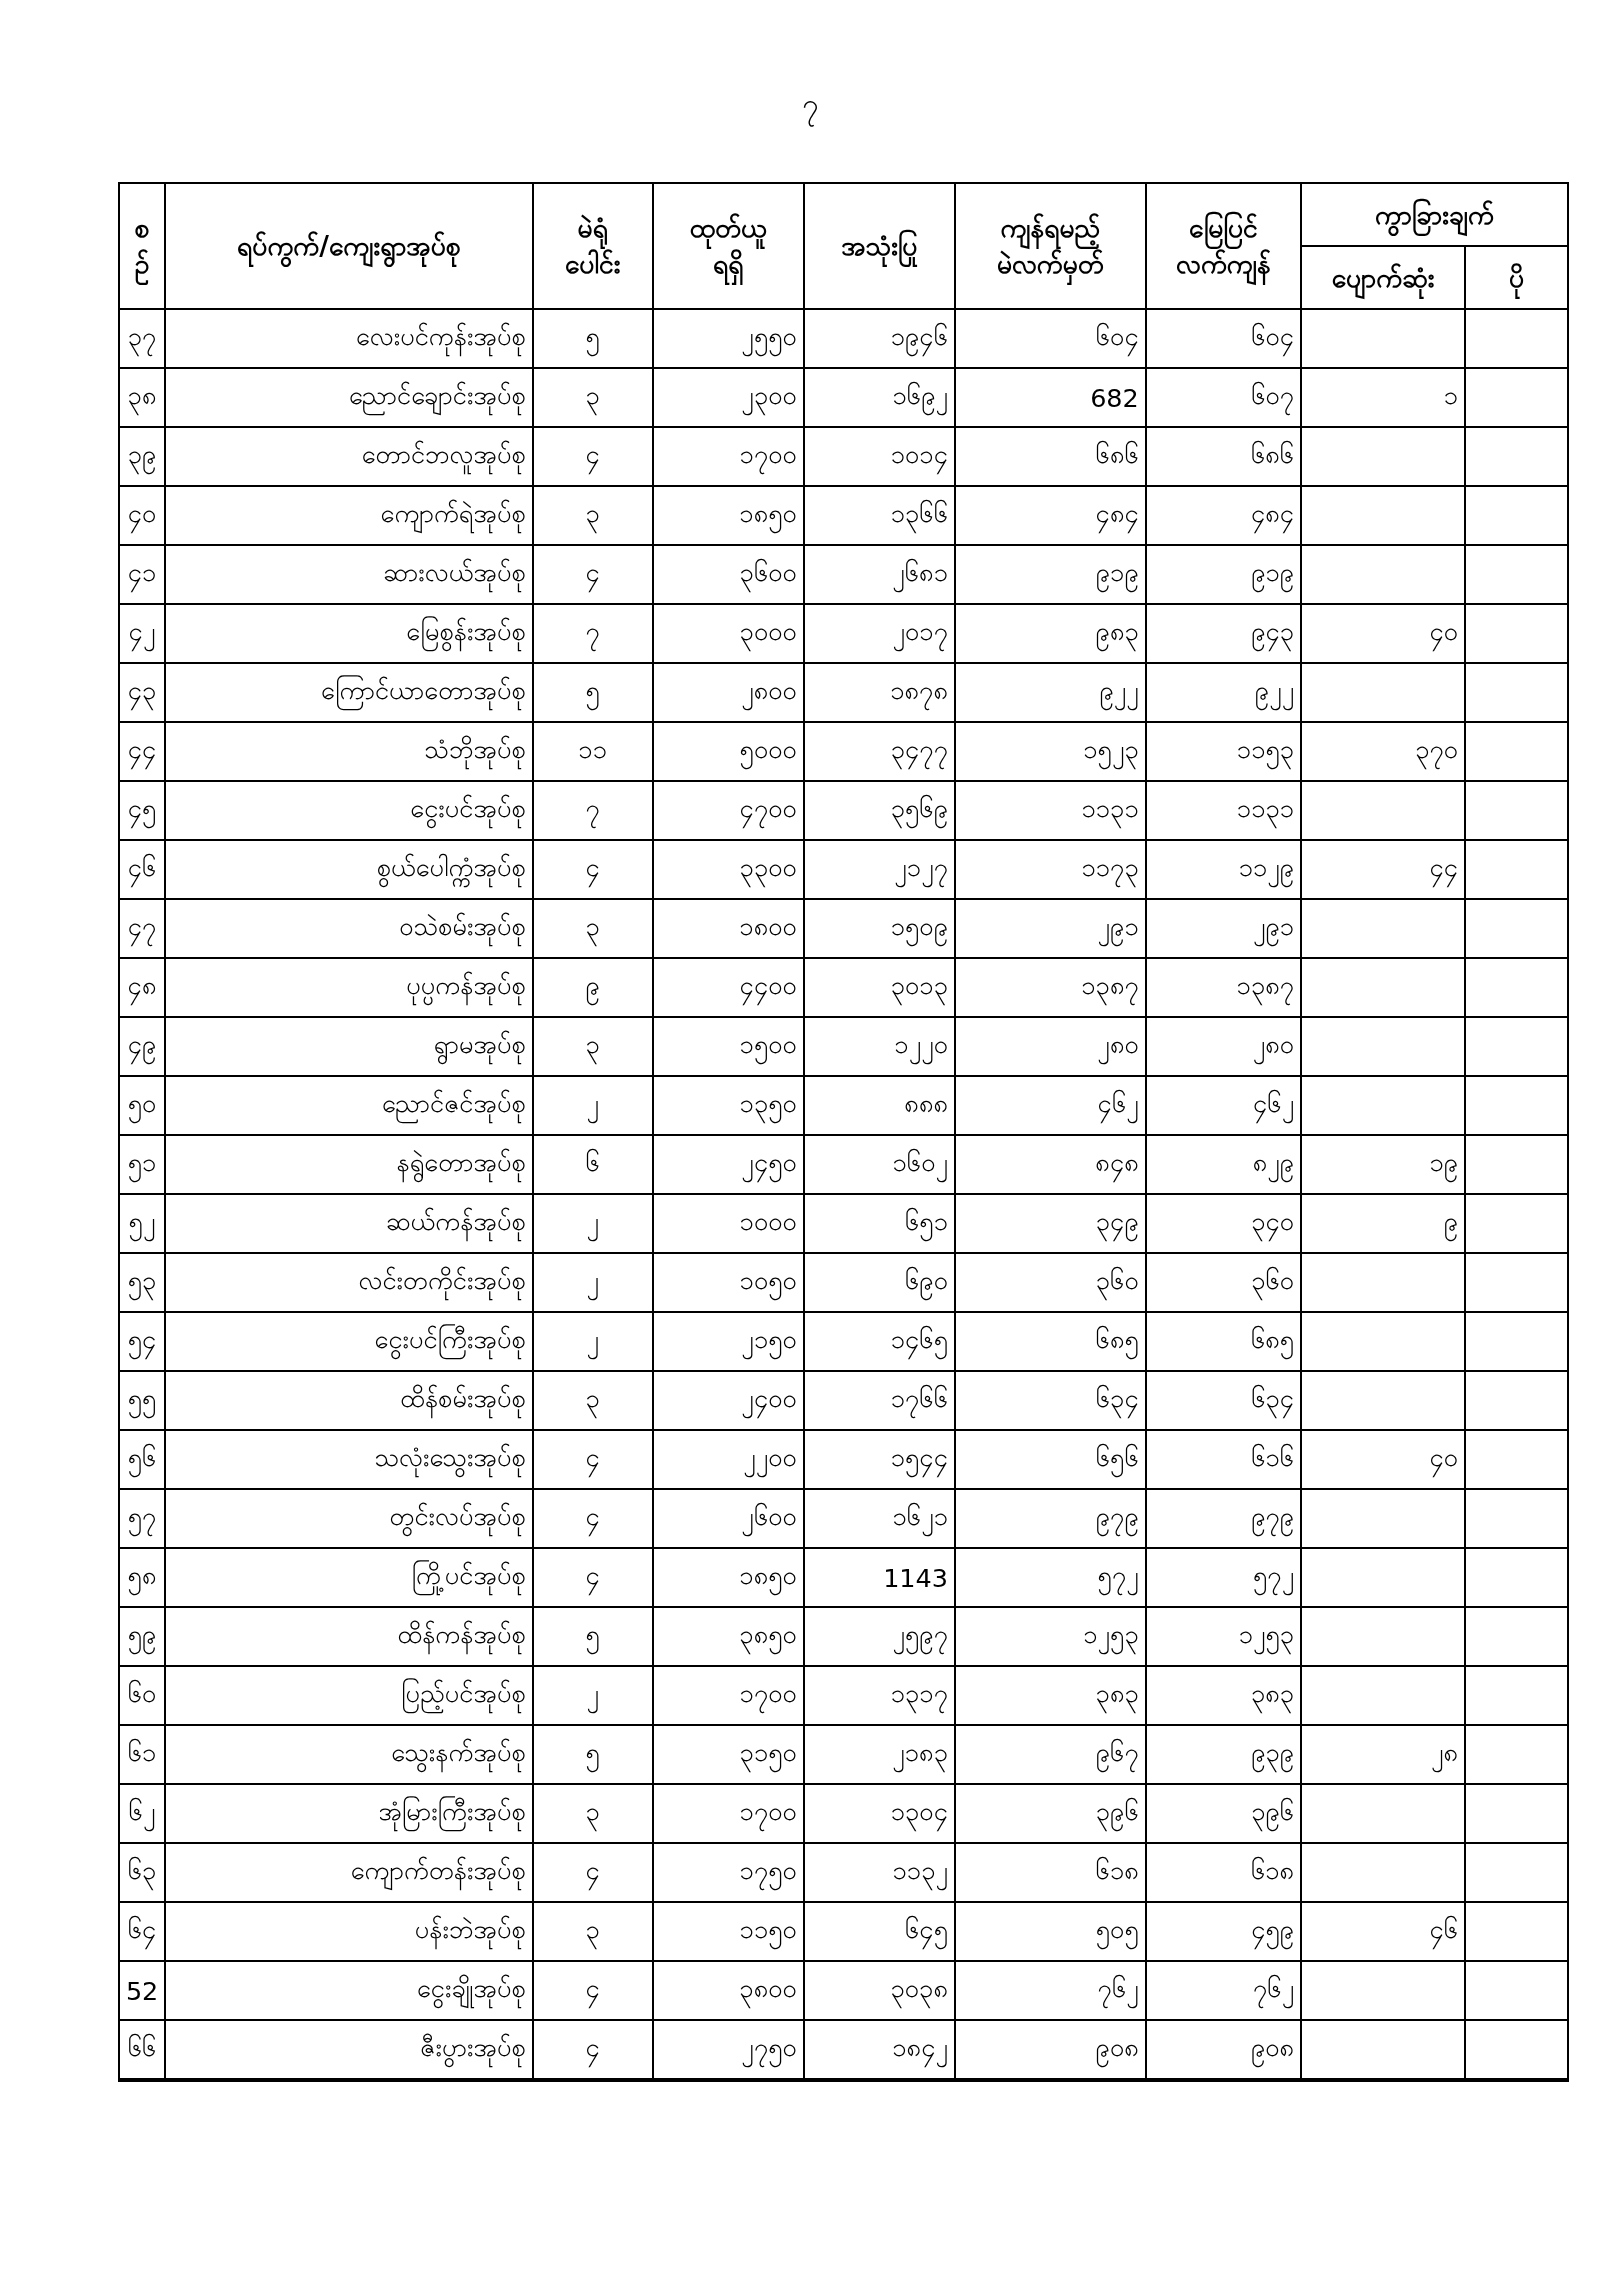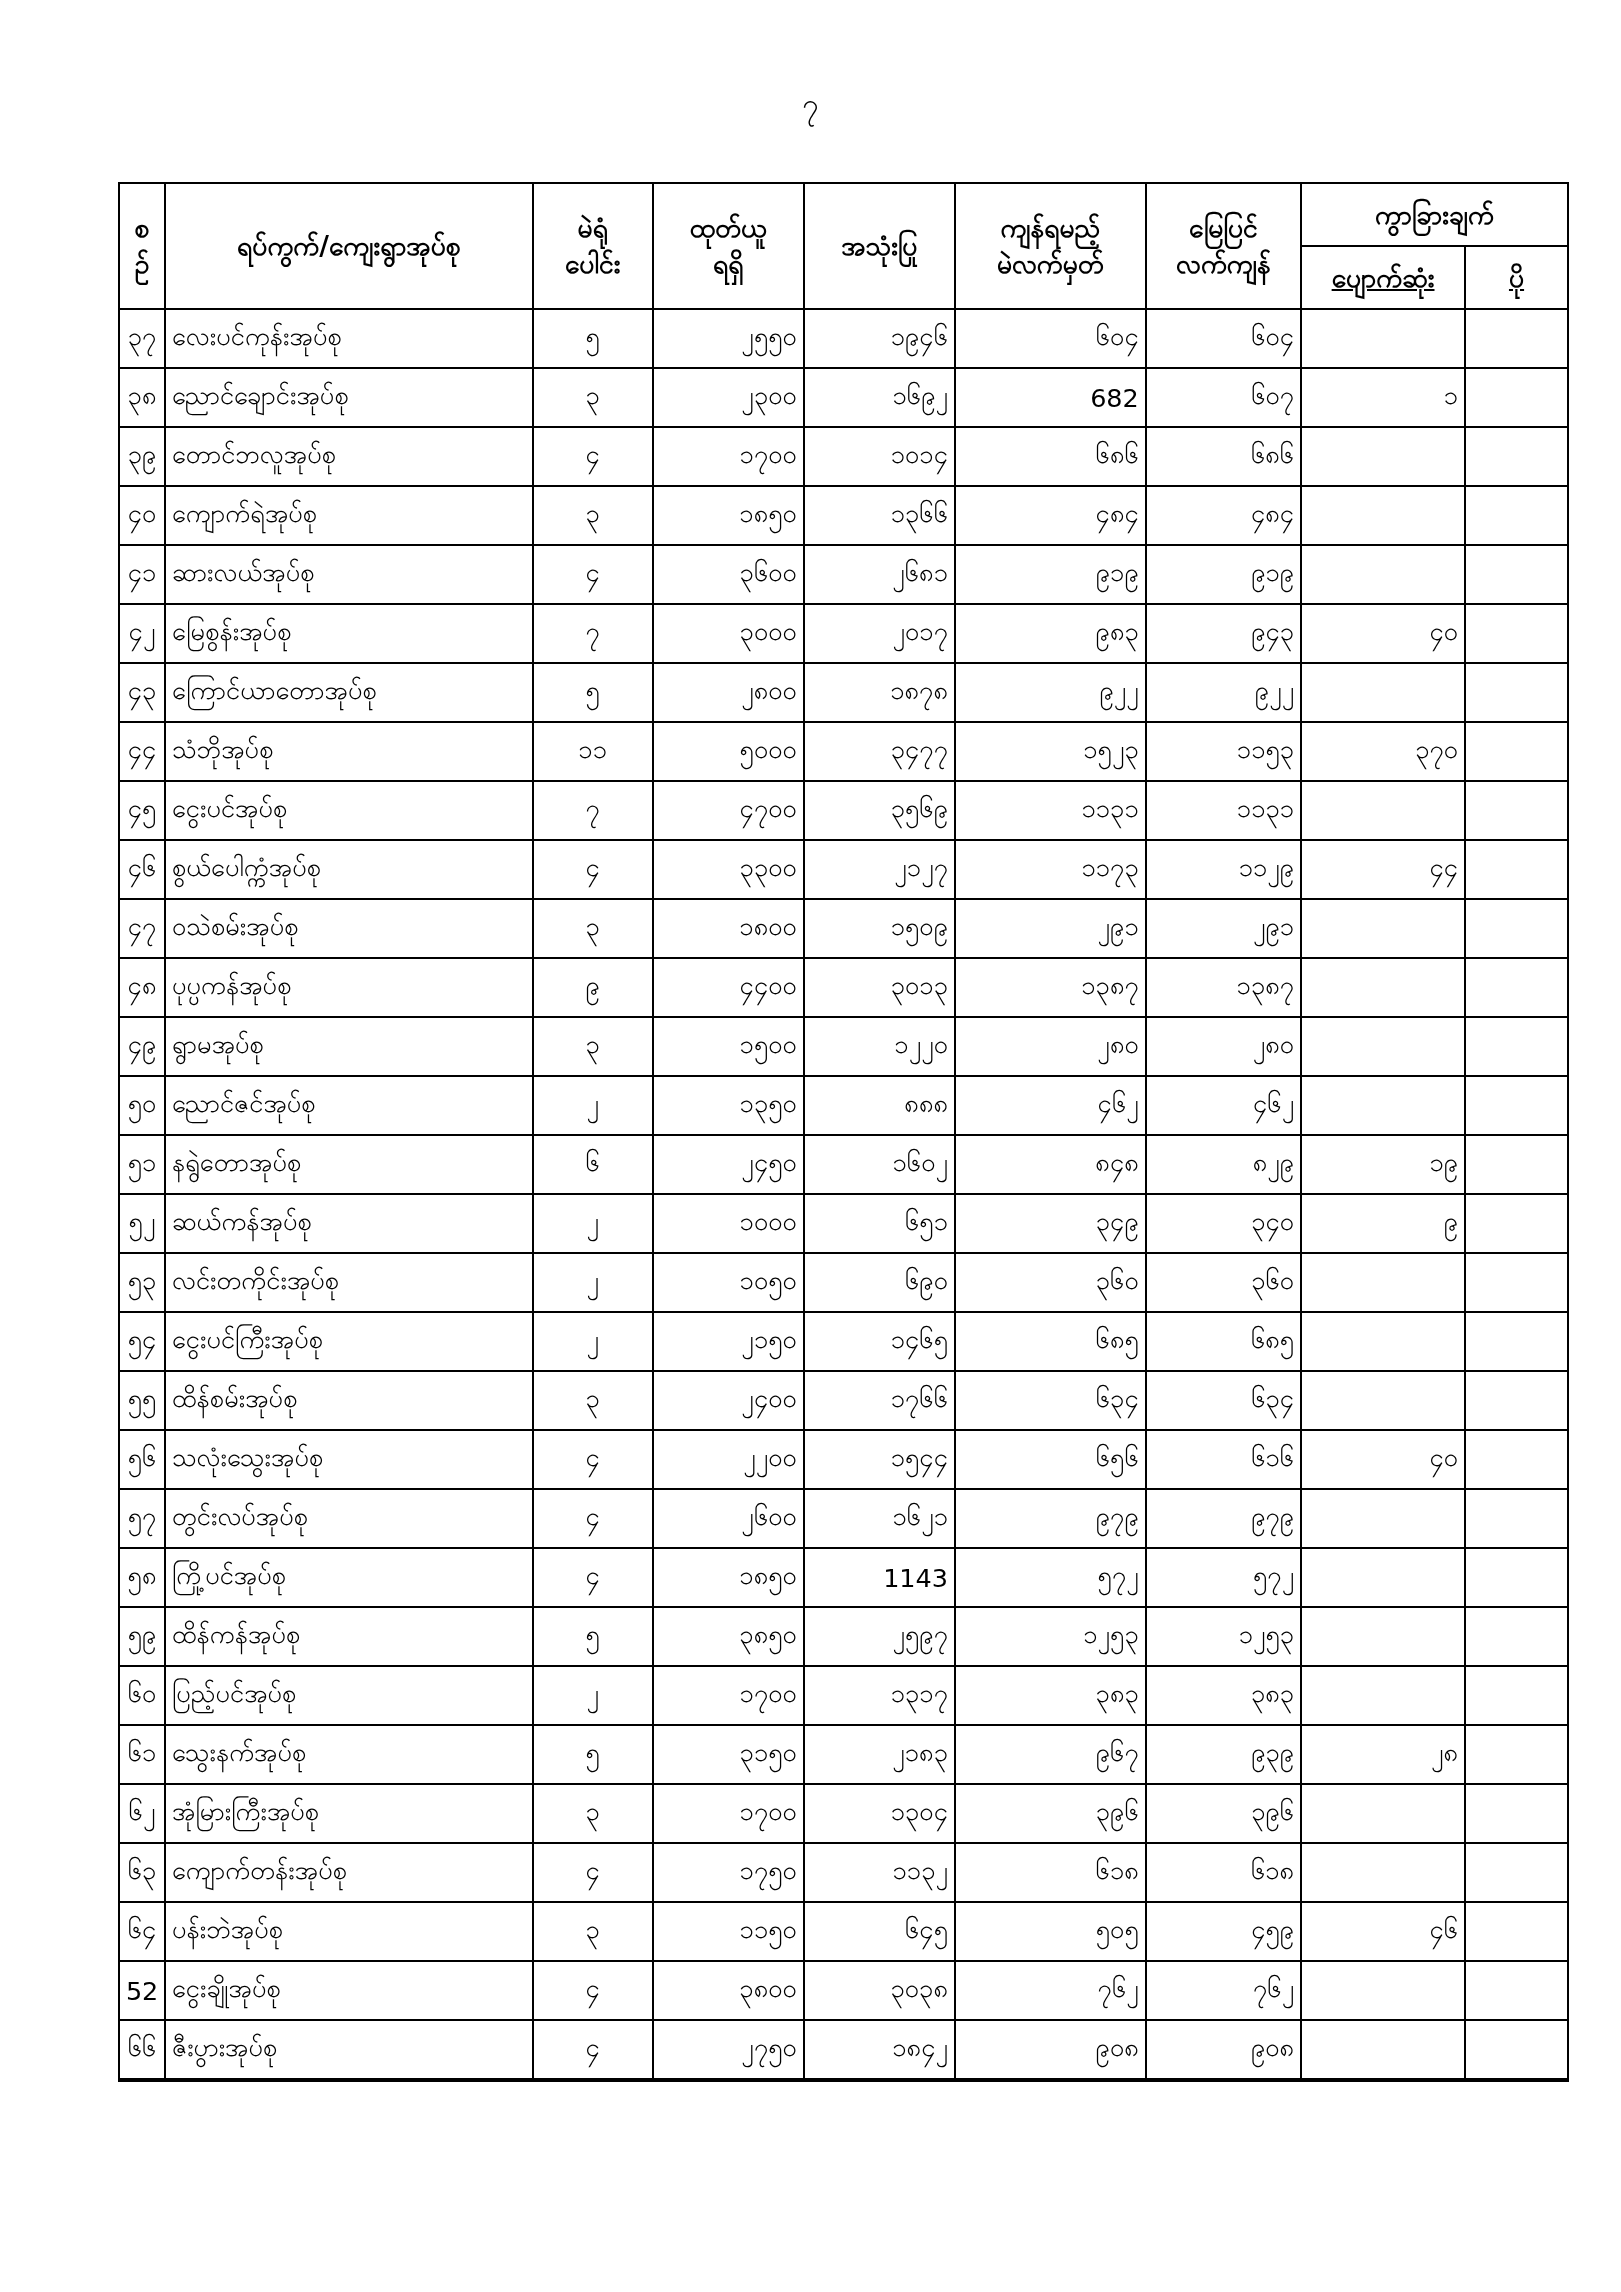--- a/index.html
+++ b/index.html
@@ -42,33 +42,33 @@
   }
   table.ballot-table { border: 2.9px solid #000; border-bottom: 4.9px solid #000; }
   thead th {
     font-weight: bold;
     text-align: center;
     vertical-align: middle;
     font-size: 26.5px;
     line-height: 1.35;
   }
   thead tr.h-top th { height: 61px; }
-  thead tr.h-bot th { height: 61px; text-decoration: underline; }
+  thead tr.h-bot th { height: 61px; }
   tbody td { height: 57px; vertical-align: middle; }
   .col-serial   { width: 43px; }
   .col-name     { width: 343px; }
   .col-stations { width: 112px; }
   .col-received { width: 141px; }
   .col-used     { width: 141px; }
   .col-remain   { width: 178px; }
   .col-ground   { width: 145px; }
   .col-lost     { width: 153px; }
   .col-extra    { width: 96px; }
   td.c-serial   { text-align: center; }
-  td.c-name     { text-align: left; padding-left: 13.7px; }
+  td.c-name     { text-align: right; padding-left: 13.7px; }
   td.c-stations { text-align: center; }
   td.c-num      { text-align: right; padding-right: 21.6px; }
   .two-line { display: block; }
 </style>
 </head>
 <body>
 
 <div class="page">
 
   <div class="page-number">၇</div>

